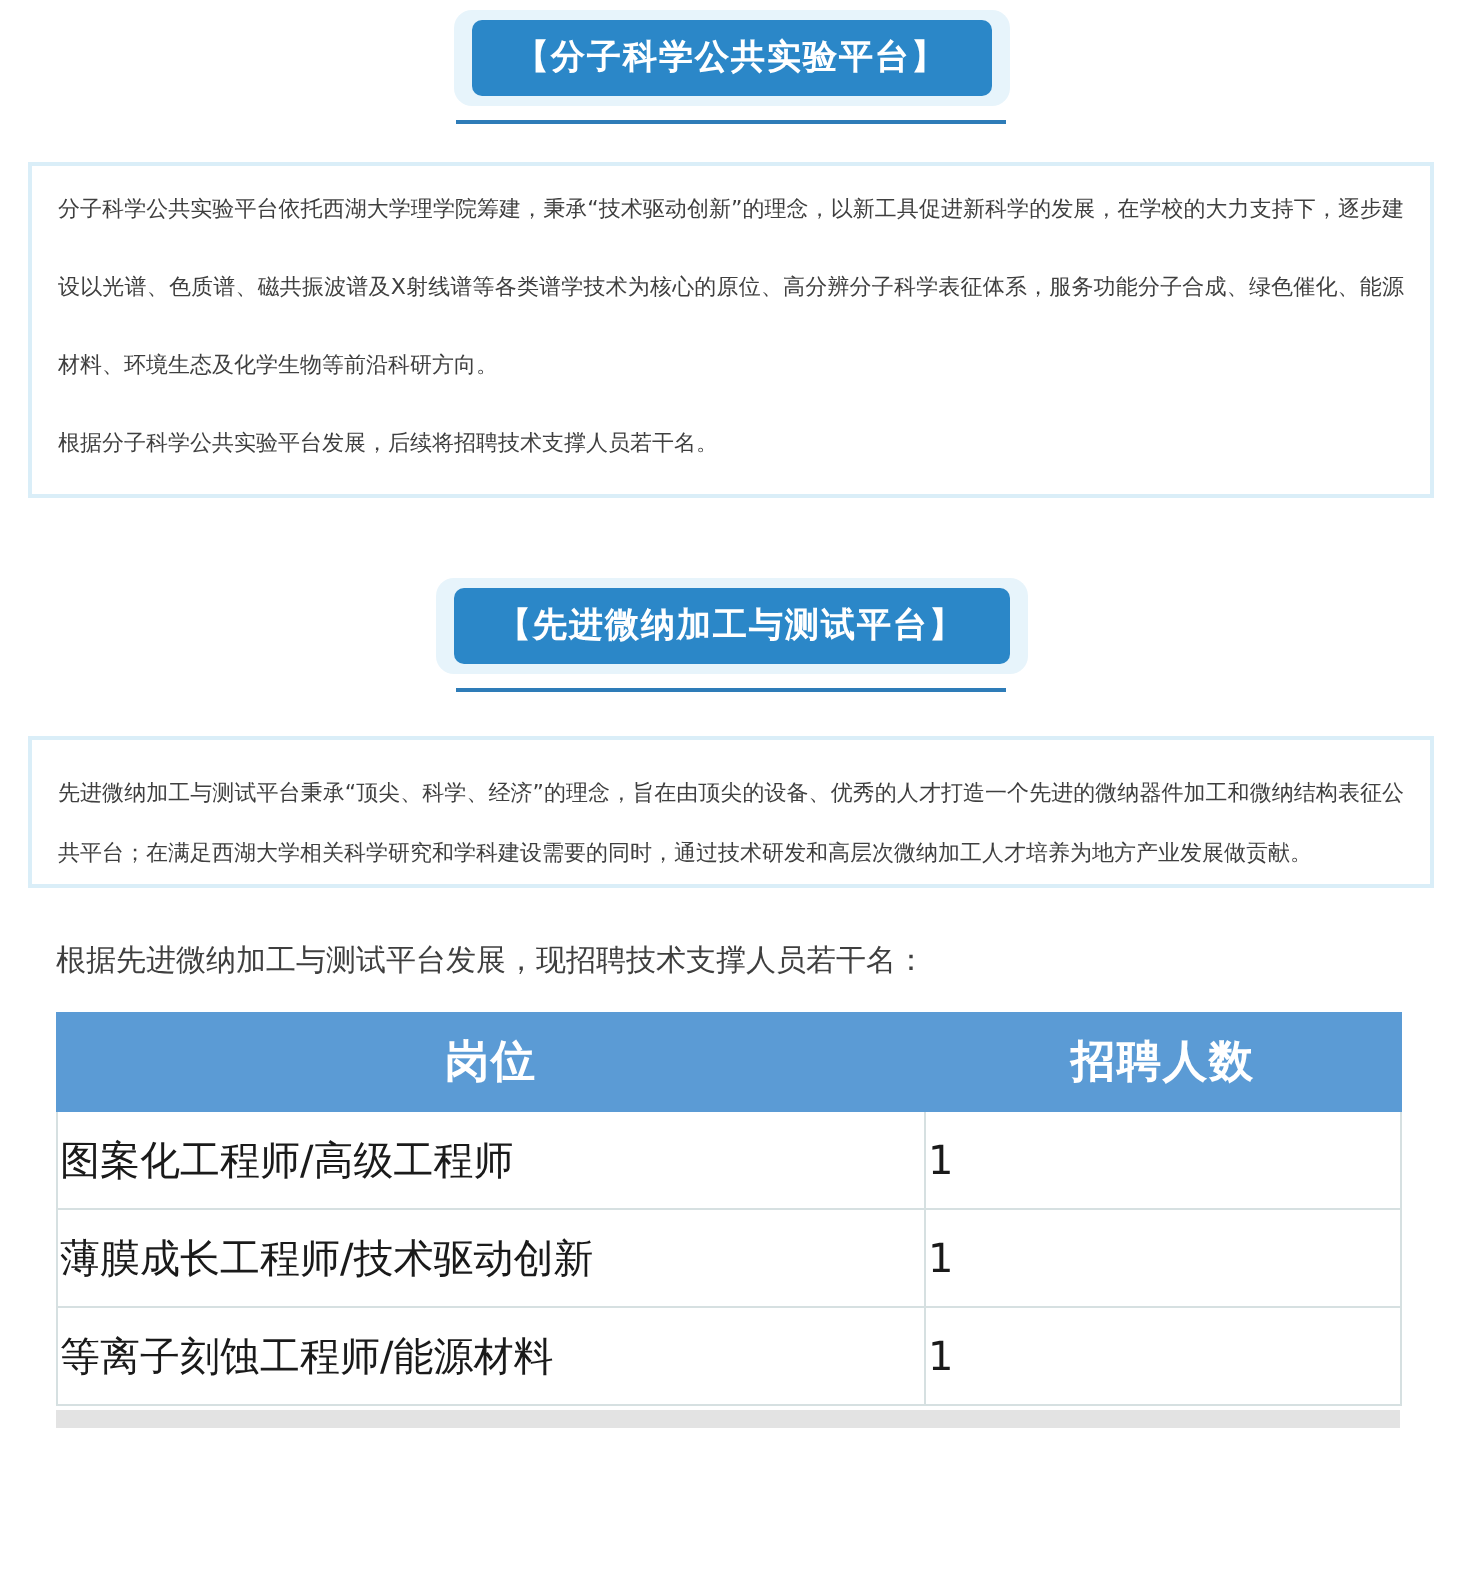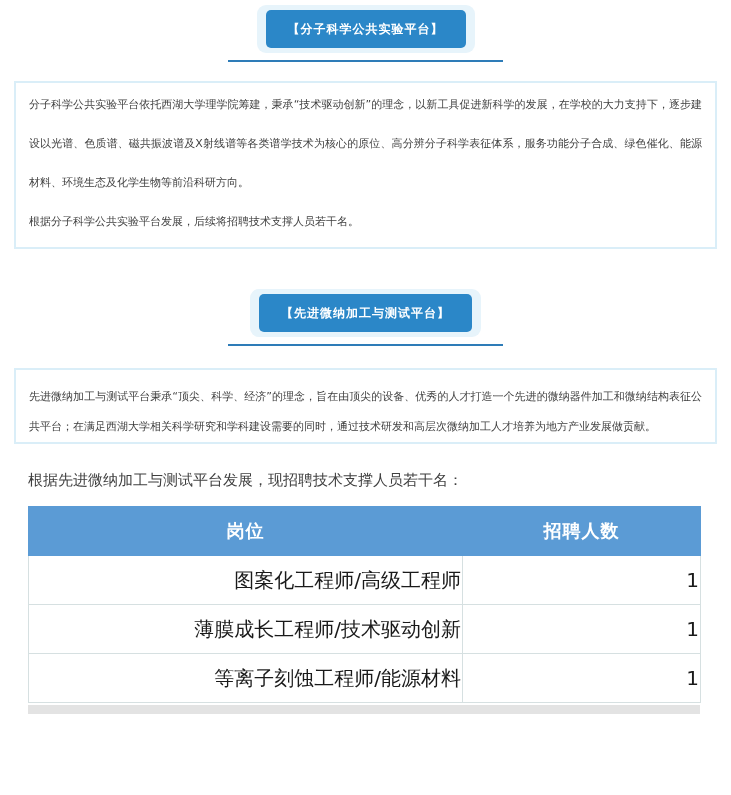--- a/index.html
+++ b/index.html
@@ -16,21 +16,21 @@
     display: inline-block;
     background: #e7f4fb;
     padding: 5px 9px;
     border-radius: 9px;
   }
   .banner-btn {
     display: inline-block;
     background: #2b87c8;
     color: #ffffff;
     font-weight: bold;
-    font-size: 12px;
+    font-size: 17px;
     letter-spacing: 1px;
     padding: 9px 22px;
     border-radius: 5px;
     line-height: 20px;
   }
   .banner-underline {
     width: 275px; height: 2px;
     background: #2e7cb8;
     margin: 7px auto 0 auto;
   }
@@ -61,32 +61,32 @@
     width: 672px;
     border-collapse: collapse;
     table-layout: fixed;
   }
   table.recruit col.c1 { width: 434px; }
   table.recruit col.c2 { width: 238px; }
   table.recruit th {
     background: #5b9bd5;
     border: 1px solid #5b9bd5;
     color: #ffffff;
-    font-size: 18px;
+    font-size: 22px;
     font-weight: bold;
     height: 49px;
     text-align: center;
     letter-spacing: 1px;
   }
   table.recruit td {
     border: 1px solid #d6e0e1;
     height: 49px;
     font-size: 20px;
     color: #1a1a1a;
-    text-align: right;
+    text-align: left;
     background: #ffffff;
   }
   .partial-row {
     width: 672px; height: 9px;
     margin: 2px 0 0 28px;
     background: #e3e3e3;
   }
 </style>
 </head>
 <body>

